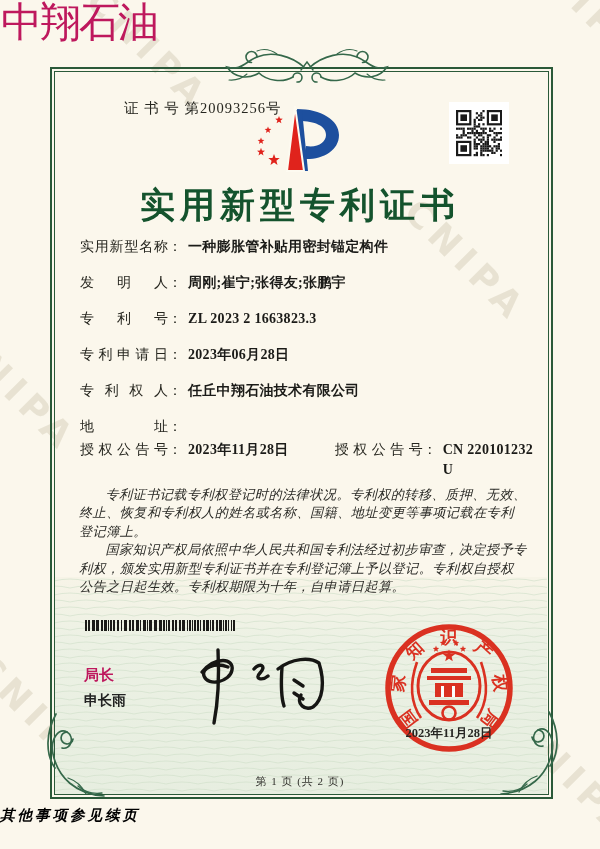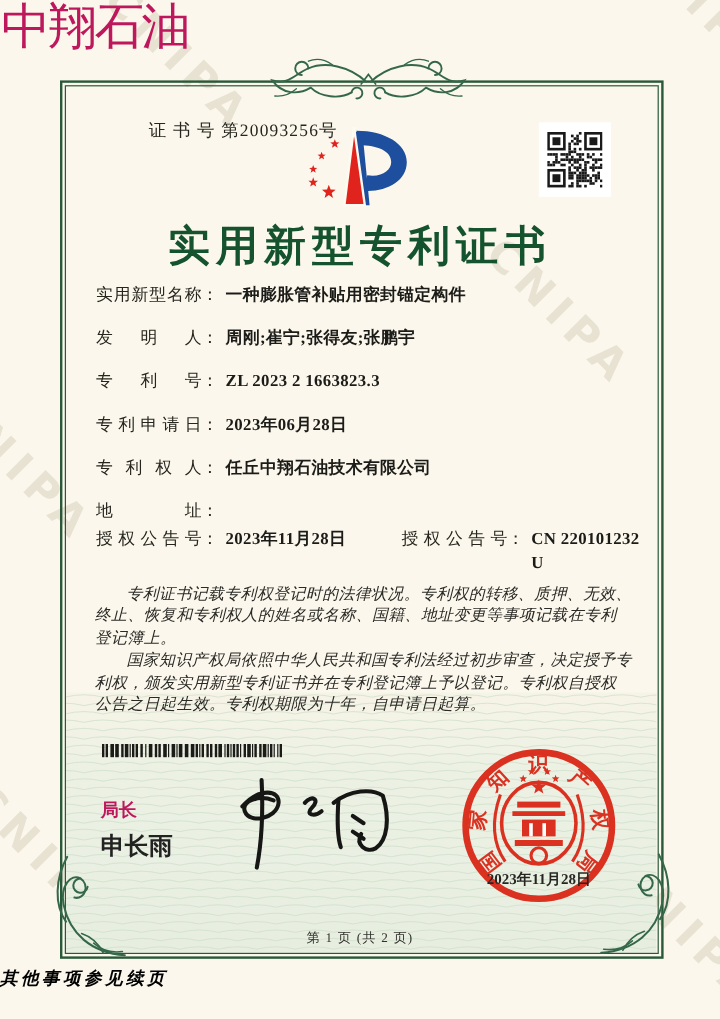--- a/index.html
+++ b/index.html
@@ -37,21 +37,21 @@
   .pair2{margin-left:26px;display:flex;}
   
   .legal{left:79px;top:486px;width:448px;z-index:3;font-style:italic;font-size:13.2px;
     line-height:18.4px;color:#2a2a26;}
   .legal p{margin:0;text-indent:2em;letter-spacing:.4px;}
   
   .barcode{left:85px;top:620px;width:158px;height:11px;z-index:3;}
   .signer-title{left:84px;top:666px;font-family:"Liberation Sans","DejaVu Sans",sans-serif;
     font-weight:700;font-size:15px;color:#be185d;z-index:3;}
   .signer-name{left:84px;top:692px;font-family:"Liberation Sans","DejaVu Sans",sans-serif;
-    font-weight:700;font-size:20px;color:#222;z-index:3;}
+    font-weight:700;font-size:14px;color:#222;z-index:3;}
   .signature{left:182px;top:642px;z-index:3;}
   .seal{left:377px;top:616px;z-index:6;opacity:.95;}
   .page-num{left:0;top:774px;width:100%;text-align:center;font-size:11px;color:#33332e;z-index:3;letter-spacing:1px;}
   .footer-note{left:0;top:806px;width:100%;text-align:left;font-size:14.5px;font-style:italic;
     letter-spacing:3px;color:#000000;z-index:3;font-weight:bold;}
   .orn{z-index:3;pointer-events:none;}
 </style>
 </head>
 <body>
 

